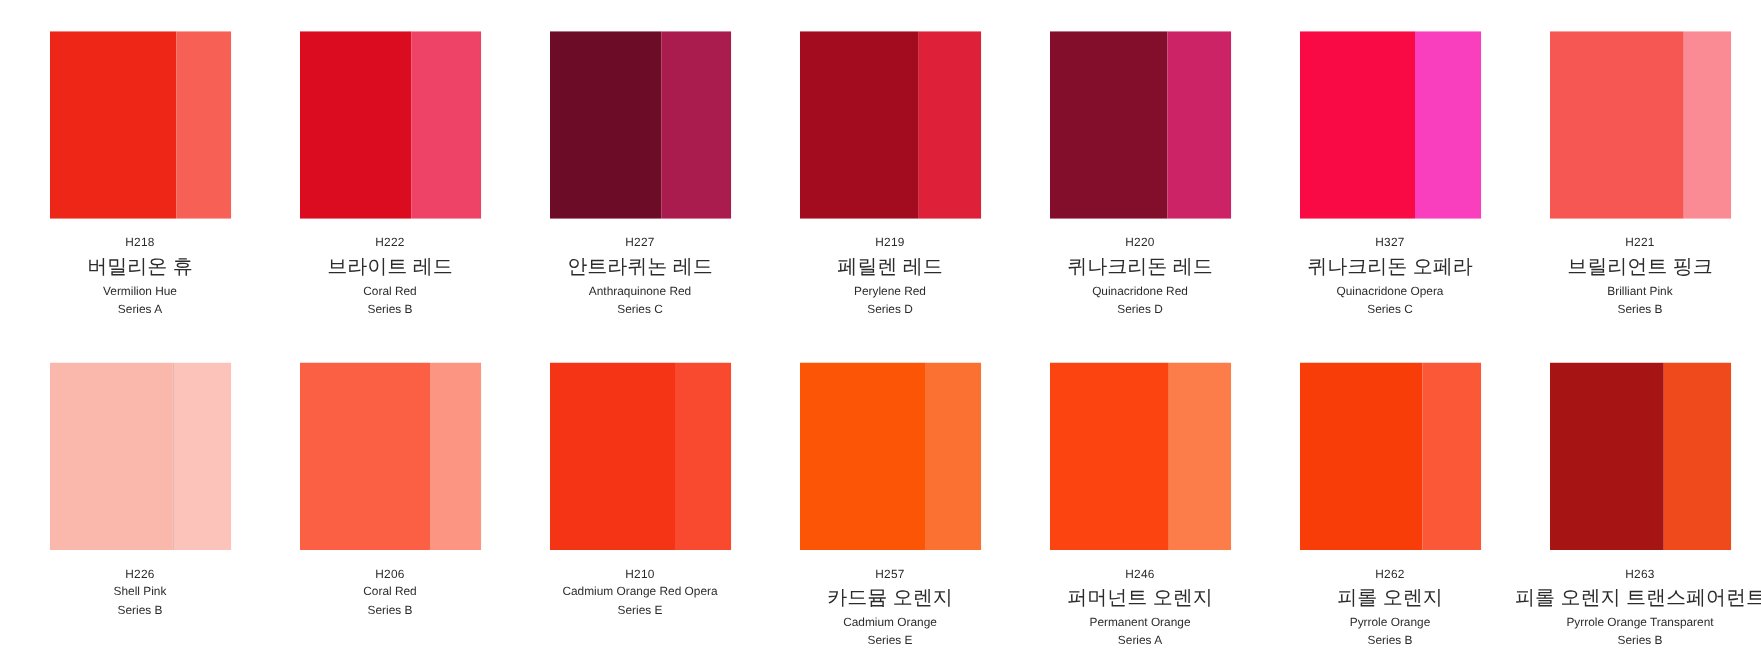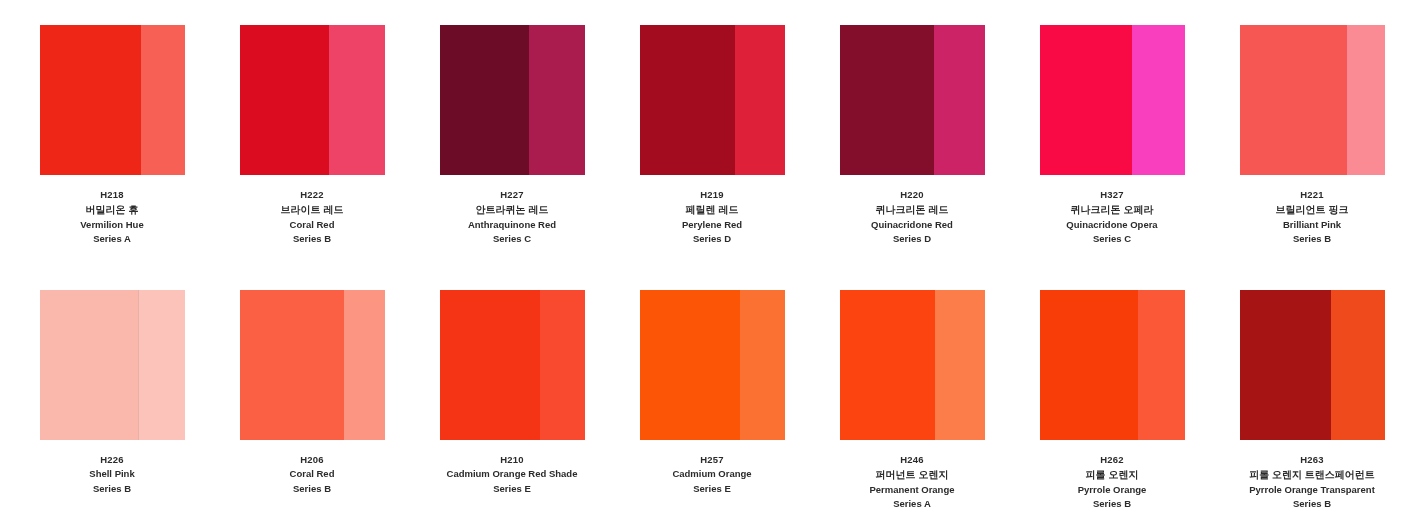--- a/index.html
+++ b/index.html
@@ -55,29 +55,28 @@
     top: 0;
     bottom: 0;
     width: 1px;
     opacity: 0.35;
   }
   .labels {
     margin-top: 13px;
     text-align: center;
     line-height: 1.52;
     width: 200px;
-    font-weight: bold;
   }
   .code {
     font-size: 9.5px;
     letter-spacing: 0.2px;
     color: #2b2b2b;
   }
   .name-ko {
-    font-size: 10px;
+    font-size: 16px;
     color: #2b2b2b;
     white-space: nowrap;
     text-align: center;
   }
   .name-en {
     font-size: 9.5px;
     color: #2b2b2b;
     white-space: nowrap;
   }
   .series {
@@ -197,31 +196,32 @@
           <div class="series">Series B</div>
         </div>
       </div>
       <div class="swatch-cell">
         <div class="chip">
           <div class="chip-left" style="background: rgb(245, 52, 22); width: 69%;"></div>
           <div class="chip-right" style="background: rgb(249, 73, 47);"></div>
         </div>
         <div class="labels">
           <div class="code">H210</div>
-          <div class="name-en">Cadmium Orange Red Shade</div>
+          <div class="name-en">Cadmium Orange Red Opera</div>
           <div class="series">Series E</div>
         </div>
       </div>
       <div class="swatch-cell">
         <div class="chip">
           <div class="chip-left" style="background: rgb(251, 85, 5); width: 69%;"></div>
           <div class="chip-right" style="background: rgb(251, 113, 49);"></div>
         </div>
         <div class="labels">
           <div class="code">H257</div>
+          <div class="name-ko">카드뮴 오렌지</div>
           <div class="name-en">Cadmium Orange</div>
           <div class="series">Series E</div>
         </div>
       </div>
       <div class="swatch-cell">
         <div class="chip">
           <div class="chip-left" style="background: rgb(251, 68, 16); width: 66%;"></div>
           <div class="chip-right" style="background: rgb(252, 124, 74);"></div>
         </div>
         <div class="labels">

